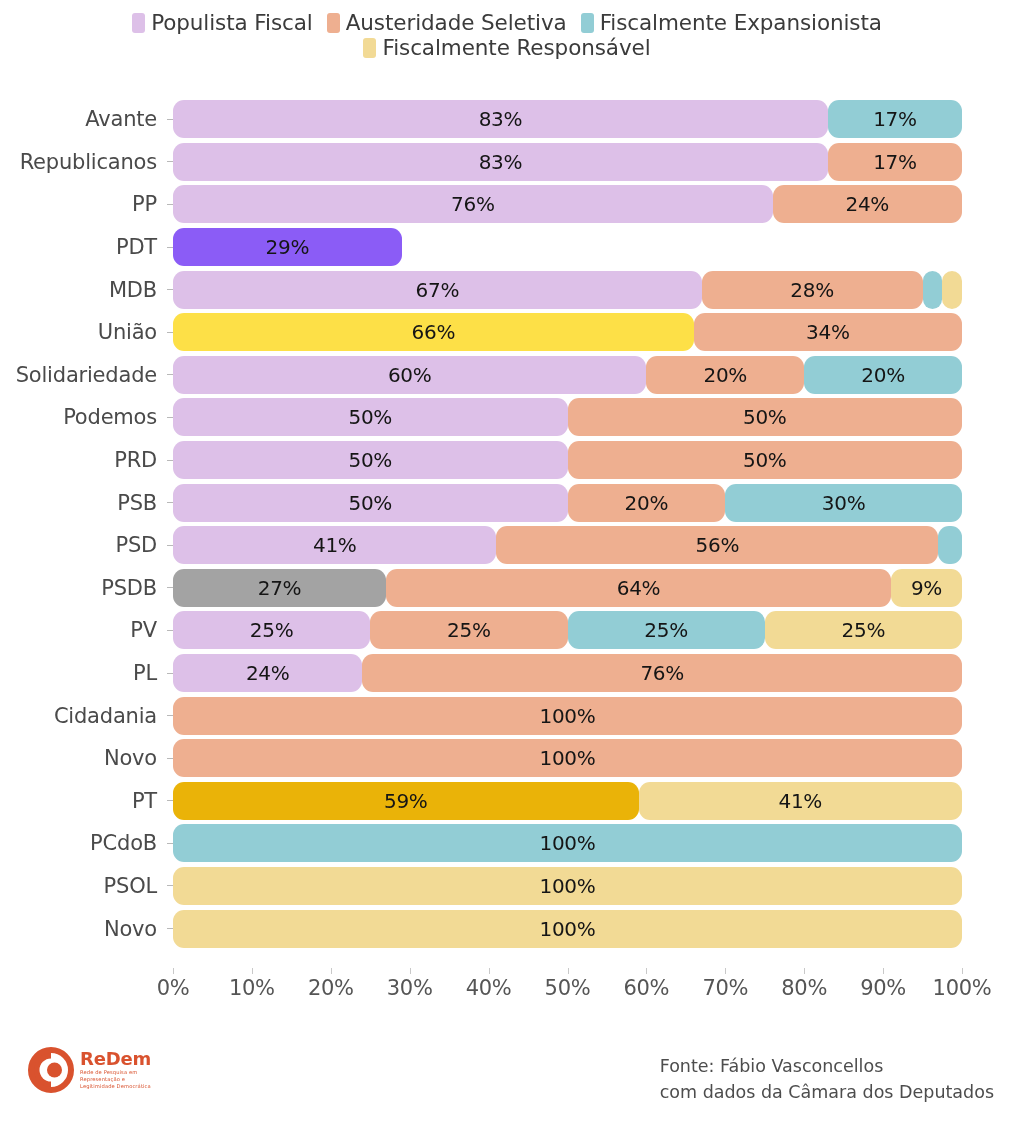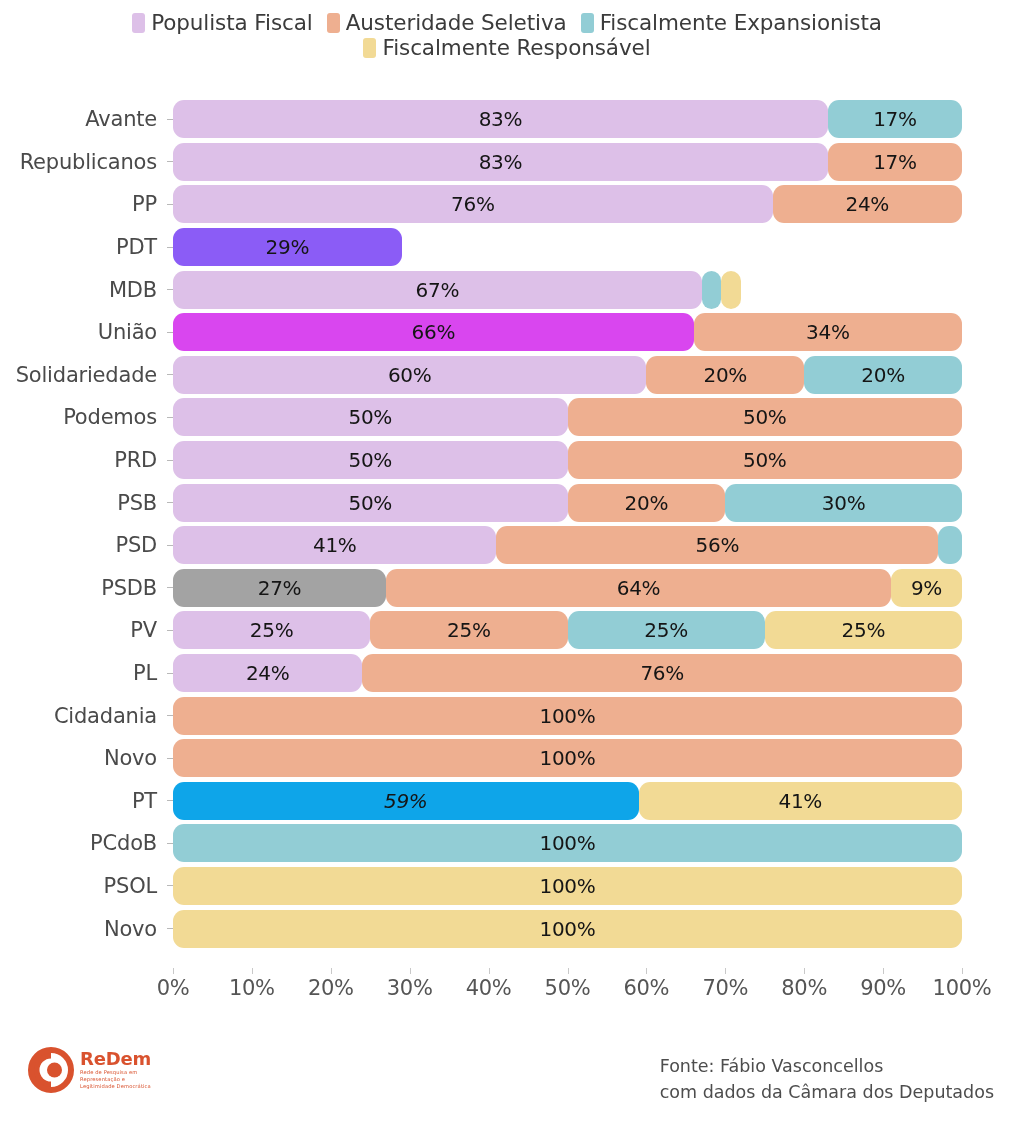--- a/index.html
+++ b/index.html
@@ -264,29 +264,32 @@
             </div>
           </div>
         </div>
         <div class="row">
           <div class="row-label">MDB</div>
           <div class="tick-mark"></div>
           <div class="bar-track">
             <div class="seg" title="Populista Fiscal: 67%" style="flex: 0 0 67%; background: rgb(221, 192, 232);">
               <span class="seg-label">67%</span>
             </div>
+            <div class="seg" title="Austeridade Seletiva: 28%" style="flex: 0 0 28%; background: rgb(238, 175, 144);">
+              <span class="seg-label">28%</span>
+            </div>
             <div class="seg" title="Fiscalmente Expansionista: 2.5%" style="flex: 0 0 2.5%; background: rgb(146, 205, 213);"></div>
             <div class="seg" title="Fiscalmente Responsável: 2.5%" style="flex: 0 0 2.5%; background: rgb(242, 218, 149);"></div>
           </div>
         </div>
         <div class="row">
           <div class="row-label">União</div>
           <div class="tick-mark"></div>
           <div class="bar-track">
-            <div class="seg" title="Populista Fiscal: 66%" style="flex: 0 0 66%; background: #d946ef;">
+            <div class="seg" title="Populista Fiscal: 66%" style="flex: 0 0 66%; background: #fde047;">
               <span class="seg-label">66%</span>
             </div>
             <div class="seg" title="Austeridade Seletiva: 34%" style="flex: 0 0 34%; background: rgb(238, 175, 144);">
               <span class="seg-label">34%</span>
             </div>
           </div>
         </div>
         <div class="row">
           <div class="row-label">Solidariedade</div>
           <div class="tick-mark"></div>
@@ -414,21 +417,21 @@
           <div class="bar-track">
             <div class="seg" title="Austeridade Seletiva: 100%" style="flex: 0 0 100%; background: rgb(238, 175, 144);">
               <span class="seg-label">100%</span>
             </div>
           </div>
         </div>
         <div class="row">
           <div class="row-label">PT</div>
           <div class="tick-mark"></div>
           <div class="bar-track">
-            <div class="seg" title="Fiscalmente Expansionista: 59%" style="flex: 0 0 59%; background: #0ea5e9; font-style: italic;">
+            <div class="seg" title="Fiscalmente Expansionista: 59%" style="flex: 0 0 59%; background: #eab308;">
               <span class="seg-label">59%</span>
             </div>
             <div class="seg" title="Fiscalmente Responsável: 41%" style="flex: 0 0 41%; background: rgb(242, 218, 149);">
               <span class="seg-label">41%</span>
             </div>
           </div>
         </div>
         <div class="row">
           <div class="row-label">PCdoB</div>
           <div class="tick-mark"></div>

